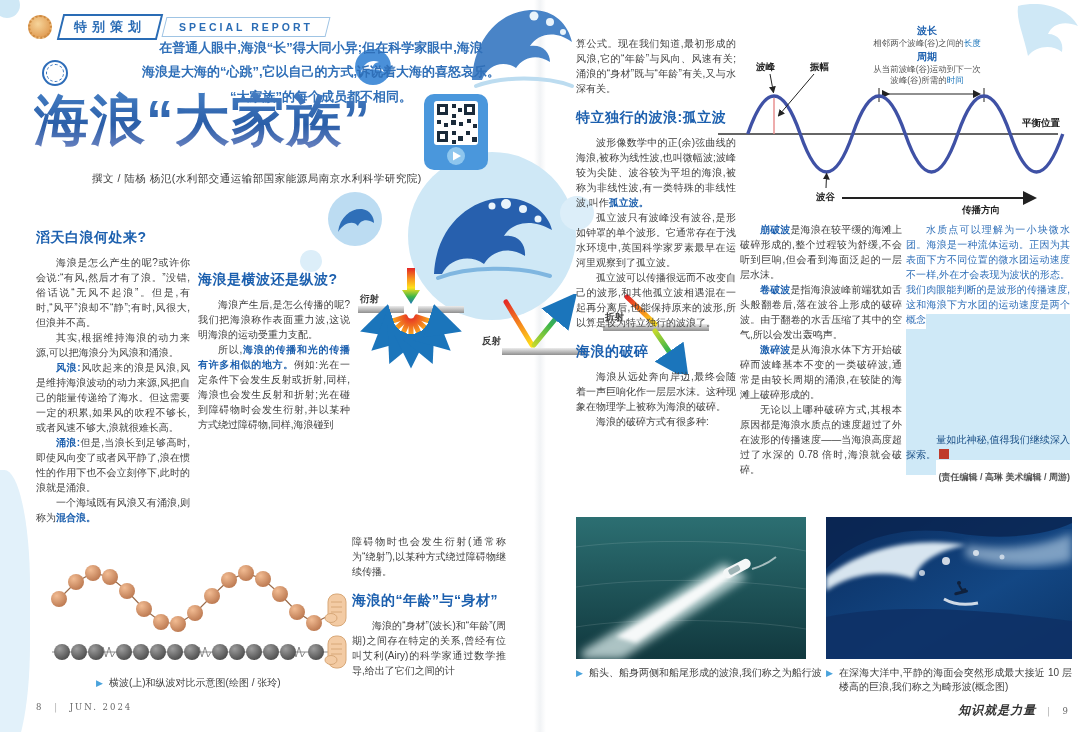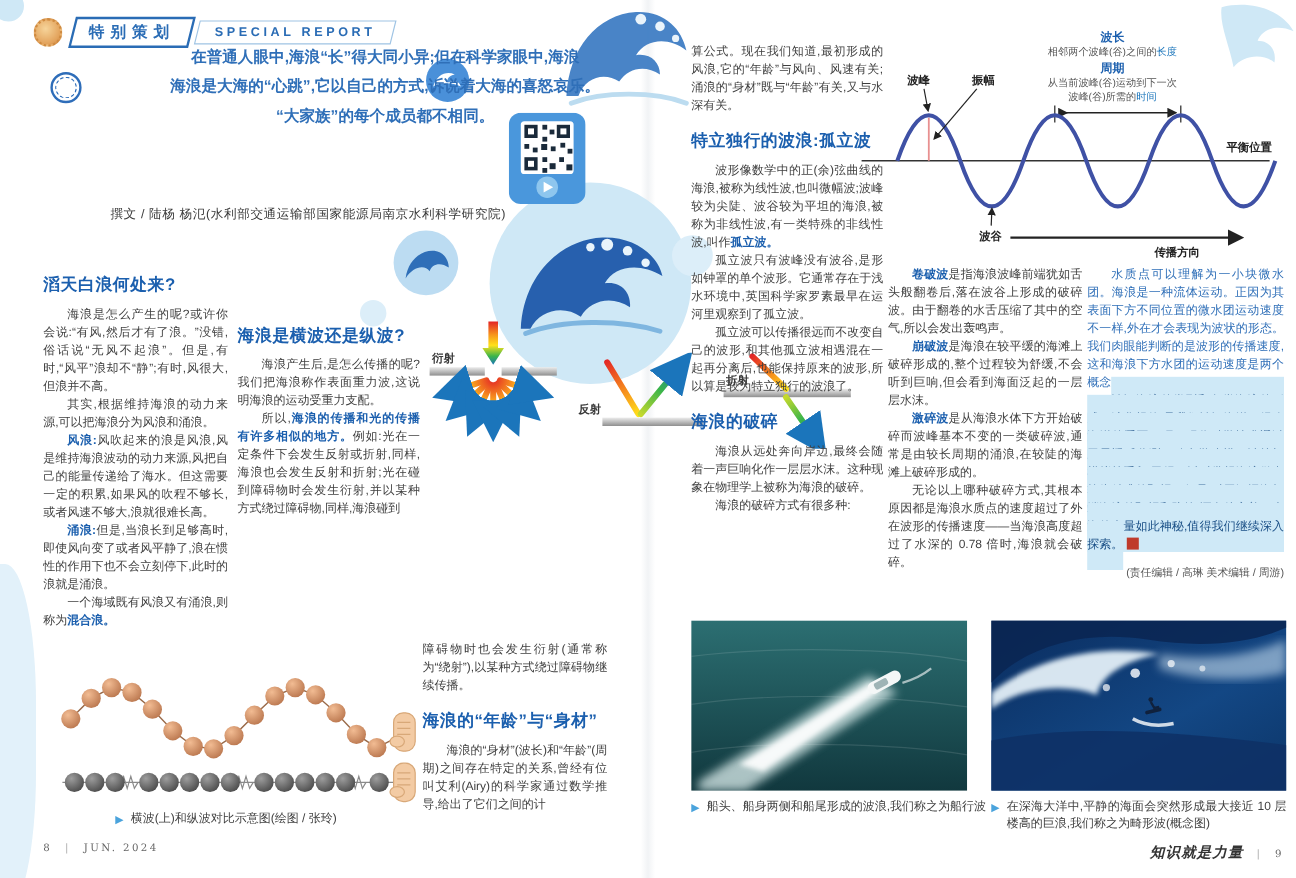--- a/index.html
+++ b/index.html
@@ -35,21 +35,21 @@
   .col{position:absolute;color:#3f3f3f;font-size:10px;line-height:15px;text-align:justify;}
   .col p{margin:0;text-indent:2em;}
   .col p.noind{text-indent:0;}
   .h2{color:#1b5fae;font-weight:bold;font-size:14px;line-height:1.3;margin:0 0 9px;text-indent:0;
       letter-spacing:.5px;}
   .h2.mt{margin-top:12px;}
   .term{color:#1b5fae;font-weight:bold;}
   .blue-text{color:#2f6fb8;}
   .hl{background:#cfe9f7;color:#1a4f86;box-decoration-break:clone;padding:15px 0;}
   .seal-red{display:inline-block;width:10px;height:10px;background:#bf3a2b;vertical-align:-1px;margin-left:3px;}
-  .credit{text-indent:0 !important;text-align:right;font-size:9px;color:#555;margin-top:8px !important;}
+  .credit{text-indent:0 !important;text-align:right;font-size:9px;color:#555;margin-top:8px !important;font-weight:bold;}
   
   .cap{position:absolute;display:flex;gap:6px;font-size:10px;line-height:14px;color:#3f3f3f;text-align:justify;}
   .cap .mk{color:#4aa3dc;font-size:9px;line-height:14px;}
   
   .foot{position:absolute;font-family:"DejaVu Serif",serif;font-size:8.5px;color:#666;letter-spacing:2px;}
   .foot .bar{color:#aaa;margin:0 6px;}
   .mag-script{font-family:Liberation Mono, monospace;font-style:italic;font-weight:bold;font-size:12px;color:#333;letter-spacing:1px;}
   
   .photo{position:absolute;overflow:hidden;}
   
@@ -180,20 +180,21 @@
       <span class="hdr-en">SPECIAL REPORT</span>
     </div>
   </div>
 
   <div class="abs intro">
     <div>在普通人眼中,海浪“长”得大同小异;但在科学家眼中,海浪</div>
     <div>海浪是大海的“心跳”,它以自己的方式,诉说着大海的喜怒哀乐。</div>
     <div>“大家族”的每个成员都不相同。</div>
   </div>
   <div class="abs seal"></div>
+  <div class="abs title">海浪“大家族”</div>
 
   <svg class="abs qr" width="64" height="76" viewBox="0 0 64 76">
     <rect x="0" y="0" width="64" height="76" rx="10" fill="#4a97dc"></rect>
     <rect x="10" y="7" width="44" height="44" rx="3" fill="#fff"></rect>
     <g fill="#1a2a3a">
       <rect x="13" y="10" width="11" height="11"></rect>
         <rect x="40" y="10" width="11" height="11"></rect>
         <rect x="13" y="37" width="11" height="11"></rect>
       <rect x="16" y="13" width="5" height="5" fill="#fff"></rect>
         <rect x="43" y="13" width="5" height="5" fill="#fff"></rect>
@@ -363,22 +364,22 @@
     <text x="98" y="48" class="wd-lab-b">振幅</text>
     <line x1="102" y1="52" x2="68" y2="92" stroke="#222" stroke-width="1" marker-end="url(#mblk)"></line>
     <text x="104" y="178" class="wd-lab-b">波谷</text>
     <line x1="114" y1="166" x2="114.5" y2="154" stroke="#222" stroke-width="1" marker-end="url(#mblk)"></line>
 
     <line x1="130" y1="176" x2="318" y2="176" stroke="#222" stroke-width="2" marker-end="url(#mblk)"></line>
     <text x="250" y="191" class="wd-lab-b">传播方向</text>
   </svg>
 
   <div class="col" style="left:740px;top:222px;width:162px;">
+    <p><span class="term">崩破波</span><span>是海浪在较平缓的海滩上破碎形成的,整个过程较为舒缓,不会听到巨响,但会看到海面泛起的一层层水沫。</span></p>
     <p><span class="term">卷破波</span><span>是指海浪波峰前端犹如舌头般翻卷后,落在波谷上形成的破碎波。由于翻卷的水舌压缩了其中的空气,所以会发出轰鸣声。</span></p>
-    <p><span class="term">崩破波</span><span>是海浪在较平缓的海滩上破碎形成的,整个过程较为舒缓,不会听到巨响,但会看到海面泛起的一层层水沫。</span></p>
     <p><span class="term">激碎波</span><span>是从海浪水体下方开始破碎而波峰基本不变的一类破碎波,通常是由较长周期的涌浪,在较陡的海滩上破碎形成的。</span></p>
     <p>无论以上哪种破碎方式,其根本原因都是海浪水质点的速度超过了外在波形的传播速度——当海浪高度超过了水深的 0.78 倍时,海浪就会破碎。</p>
   </div>
 
   <div class="col" style="left:906px;top:222px;width:164px;">
     <p class="blue-text">水质点可以理解为一小块微水团。海浪是一种流体运动。正因为其表面下方不同位置的微水团运动速度不一样,外在才会表现为波状的形态。我们肉眼能判断的是波形的传播速度,这和海浪下方水团的运动速度是两个概念。</p>
     <p><span class="hl">认识海浪的类型和各类海浪的形成、演化规律,是我们认识海洋、经略海洋的重要一环。现代科学技术通过卫星遥感监测、动力学建模、计算机模拟等手段,已经可以对常规海浪做出较为精准的预报。但是,对于深远海极端海浪的预报和防控,还有待完善。大海的力量如此神秘,值得我们继续深入探索。</span><span class="seal-red"></span></p>
     <p class="credit">(责任编辑 / 高琳  美术编辑 / 周游)</p>
   </div>
 

